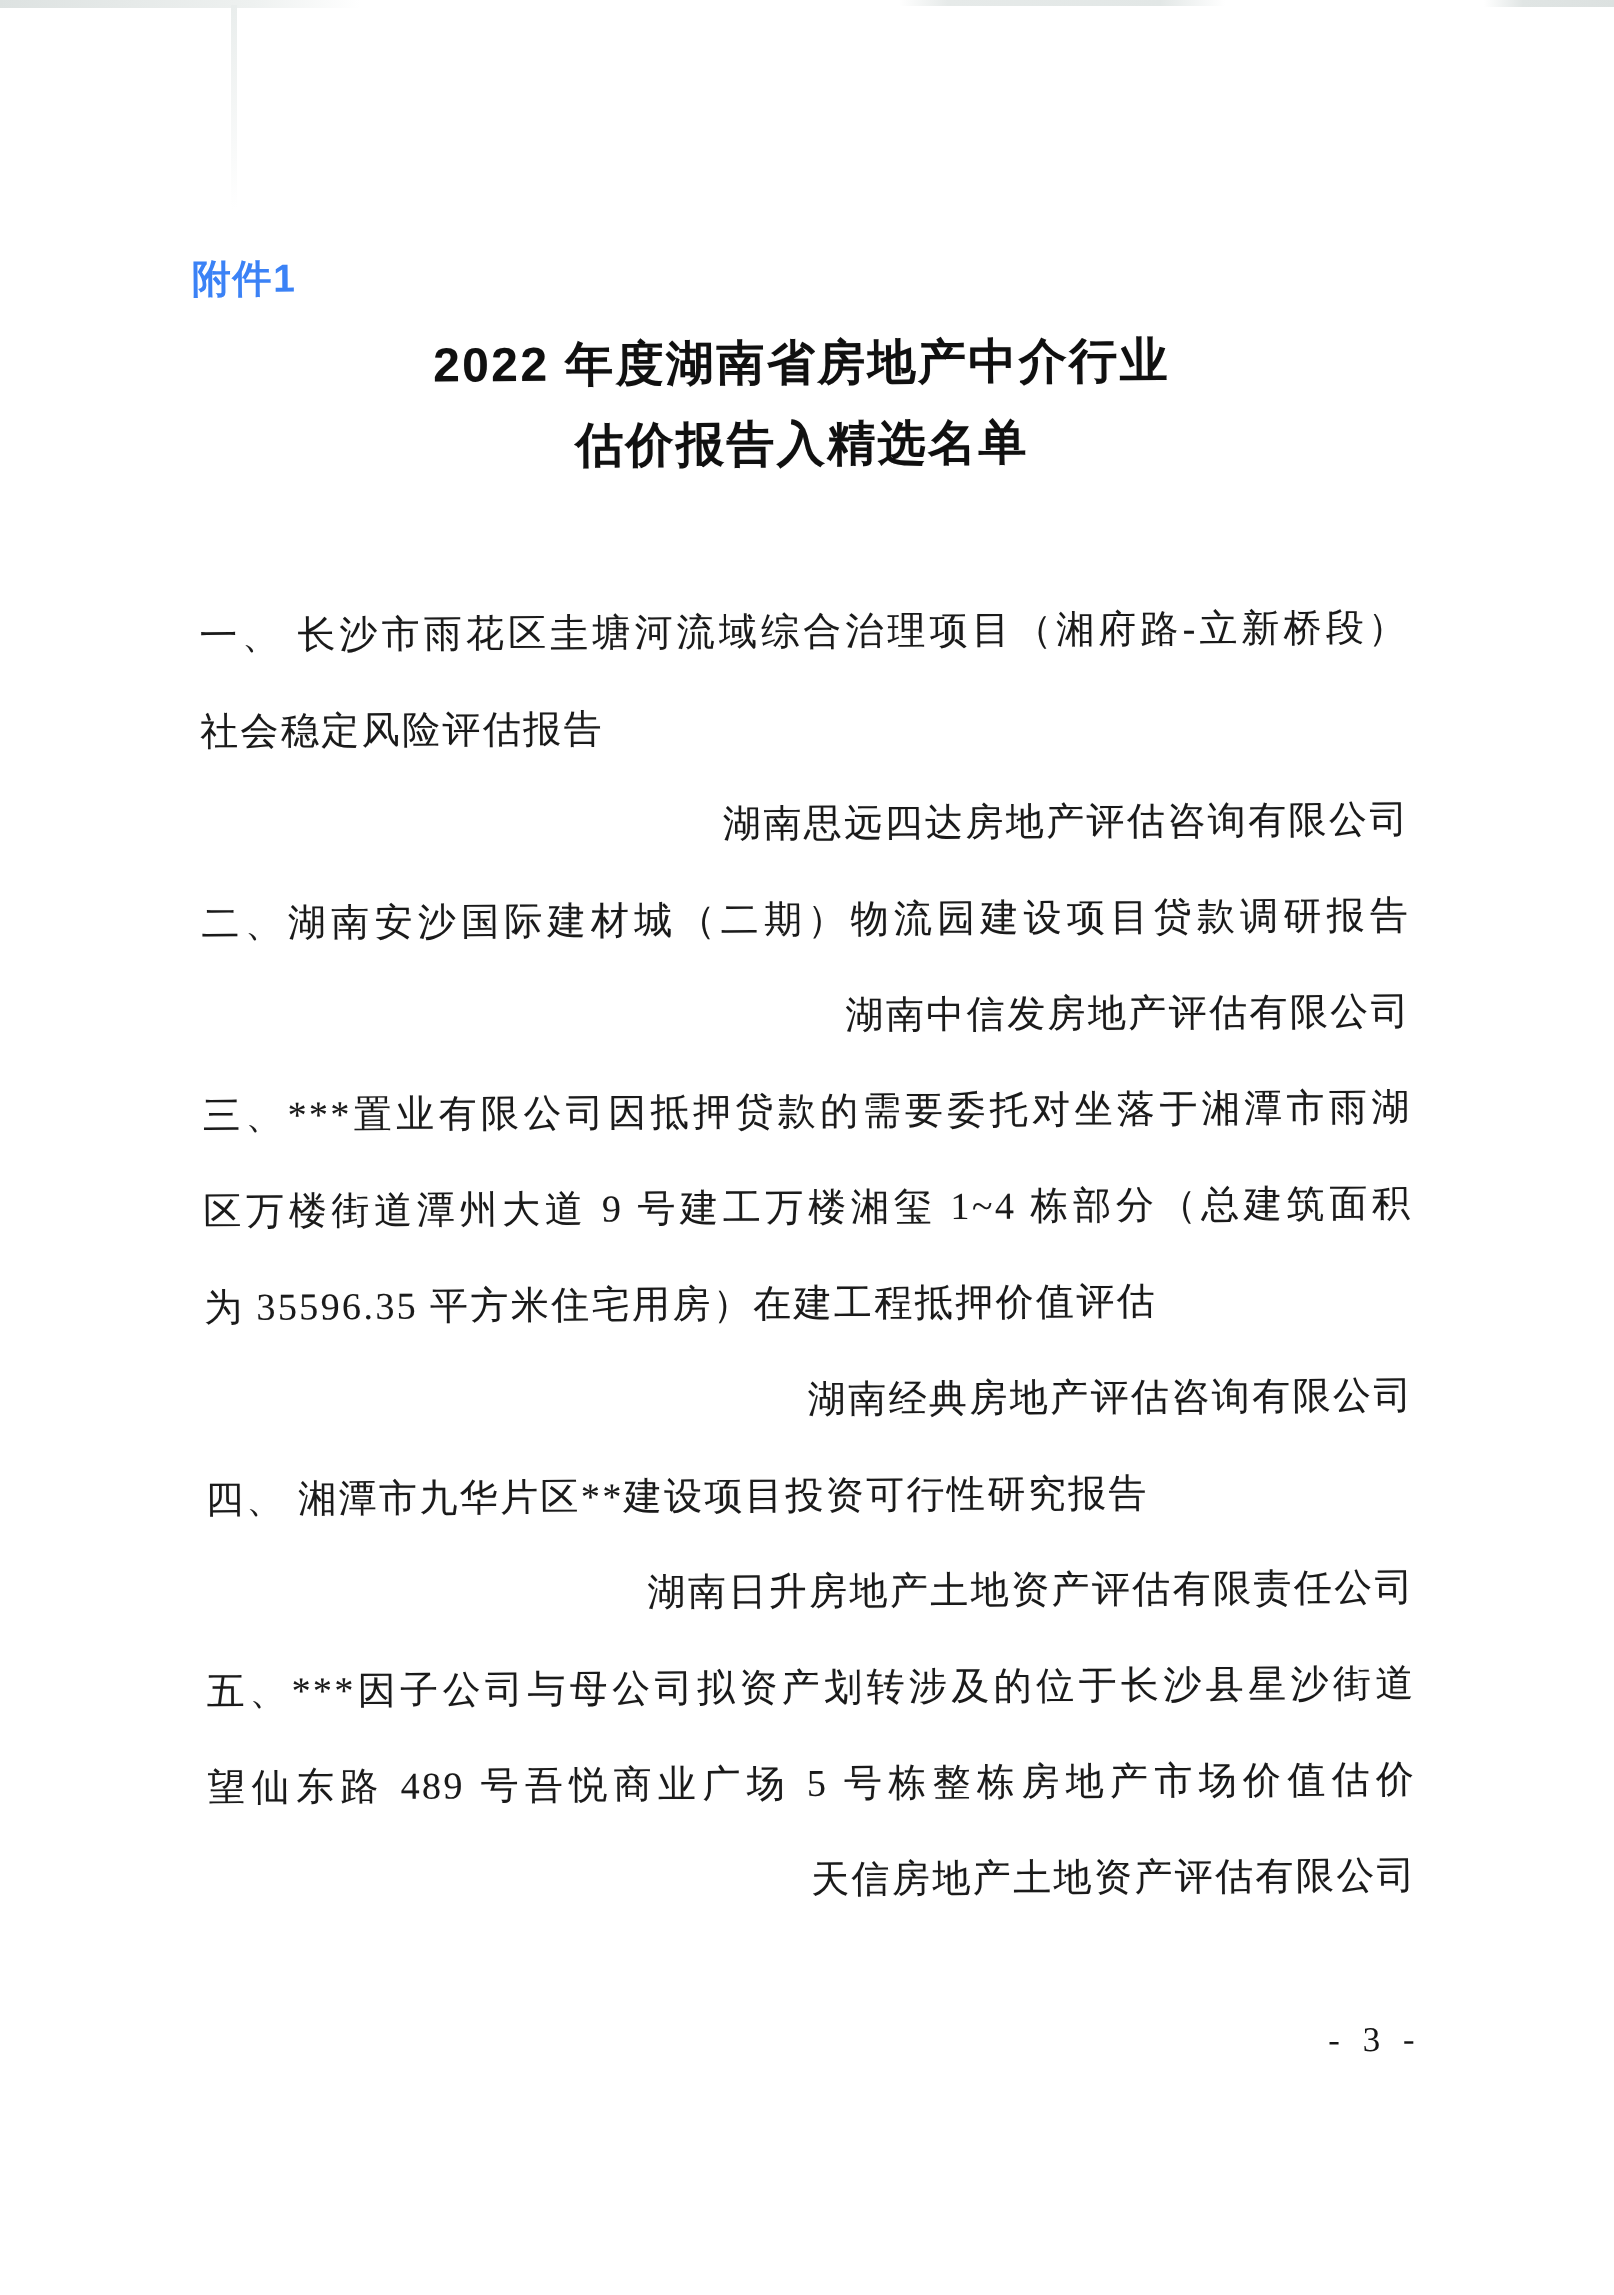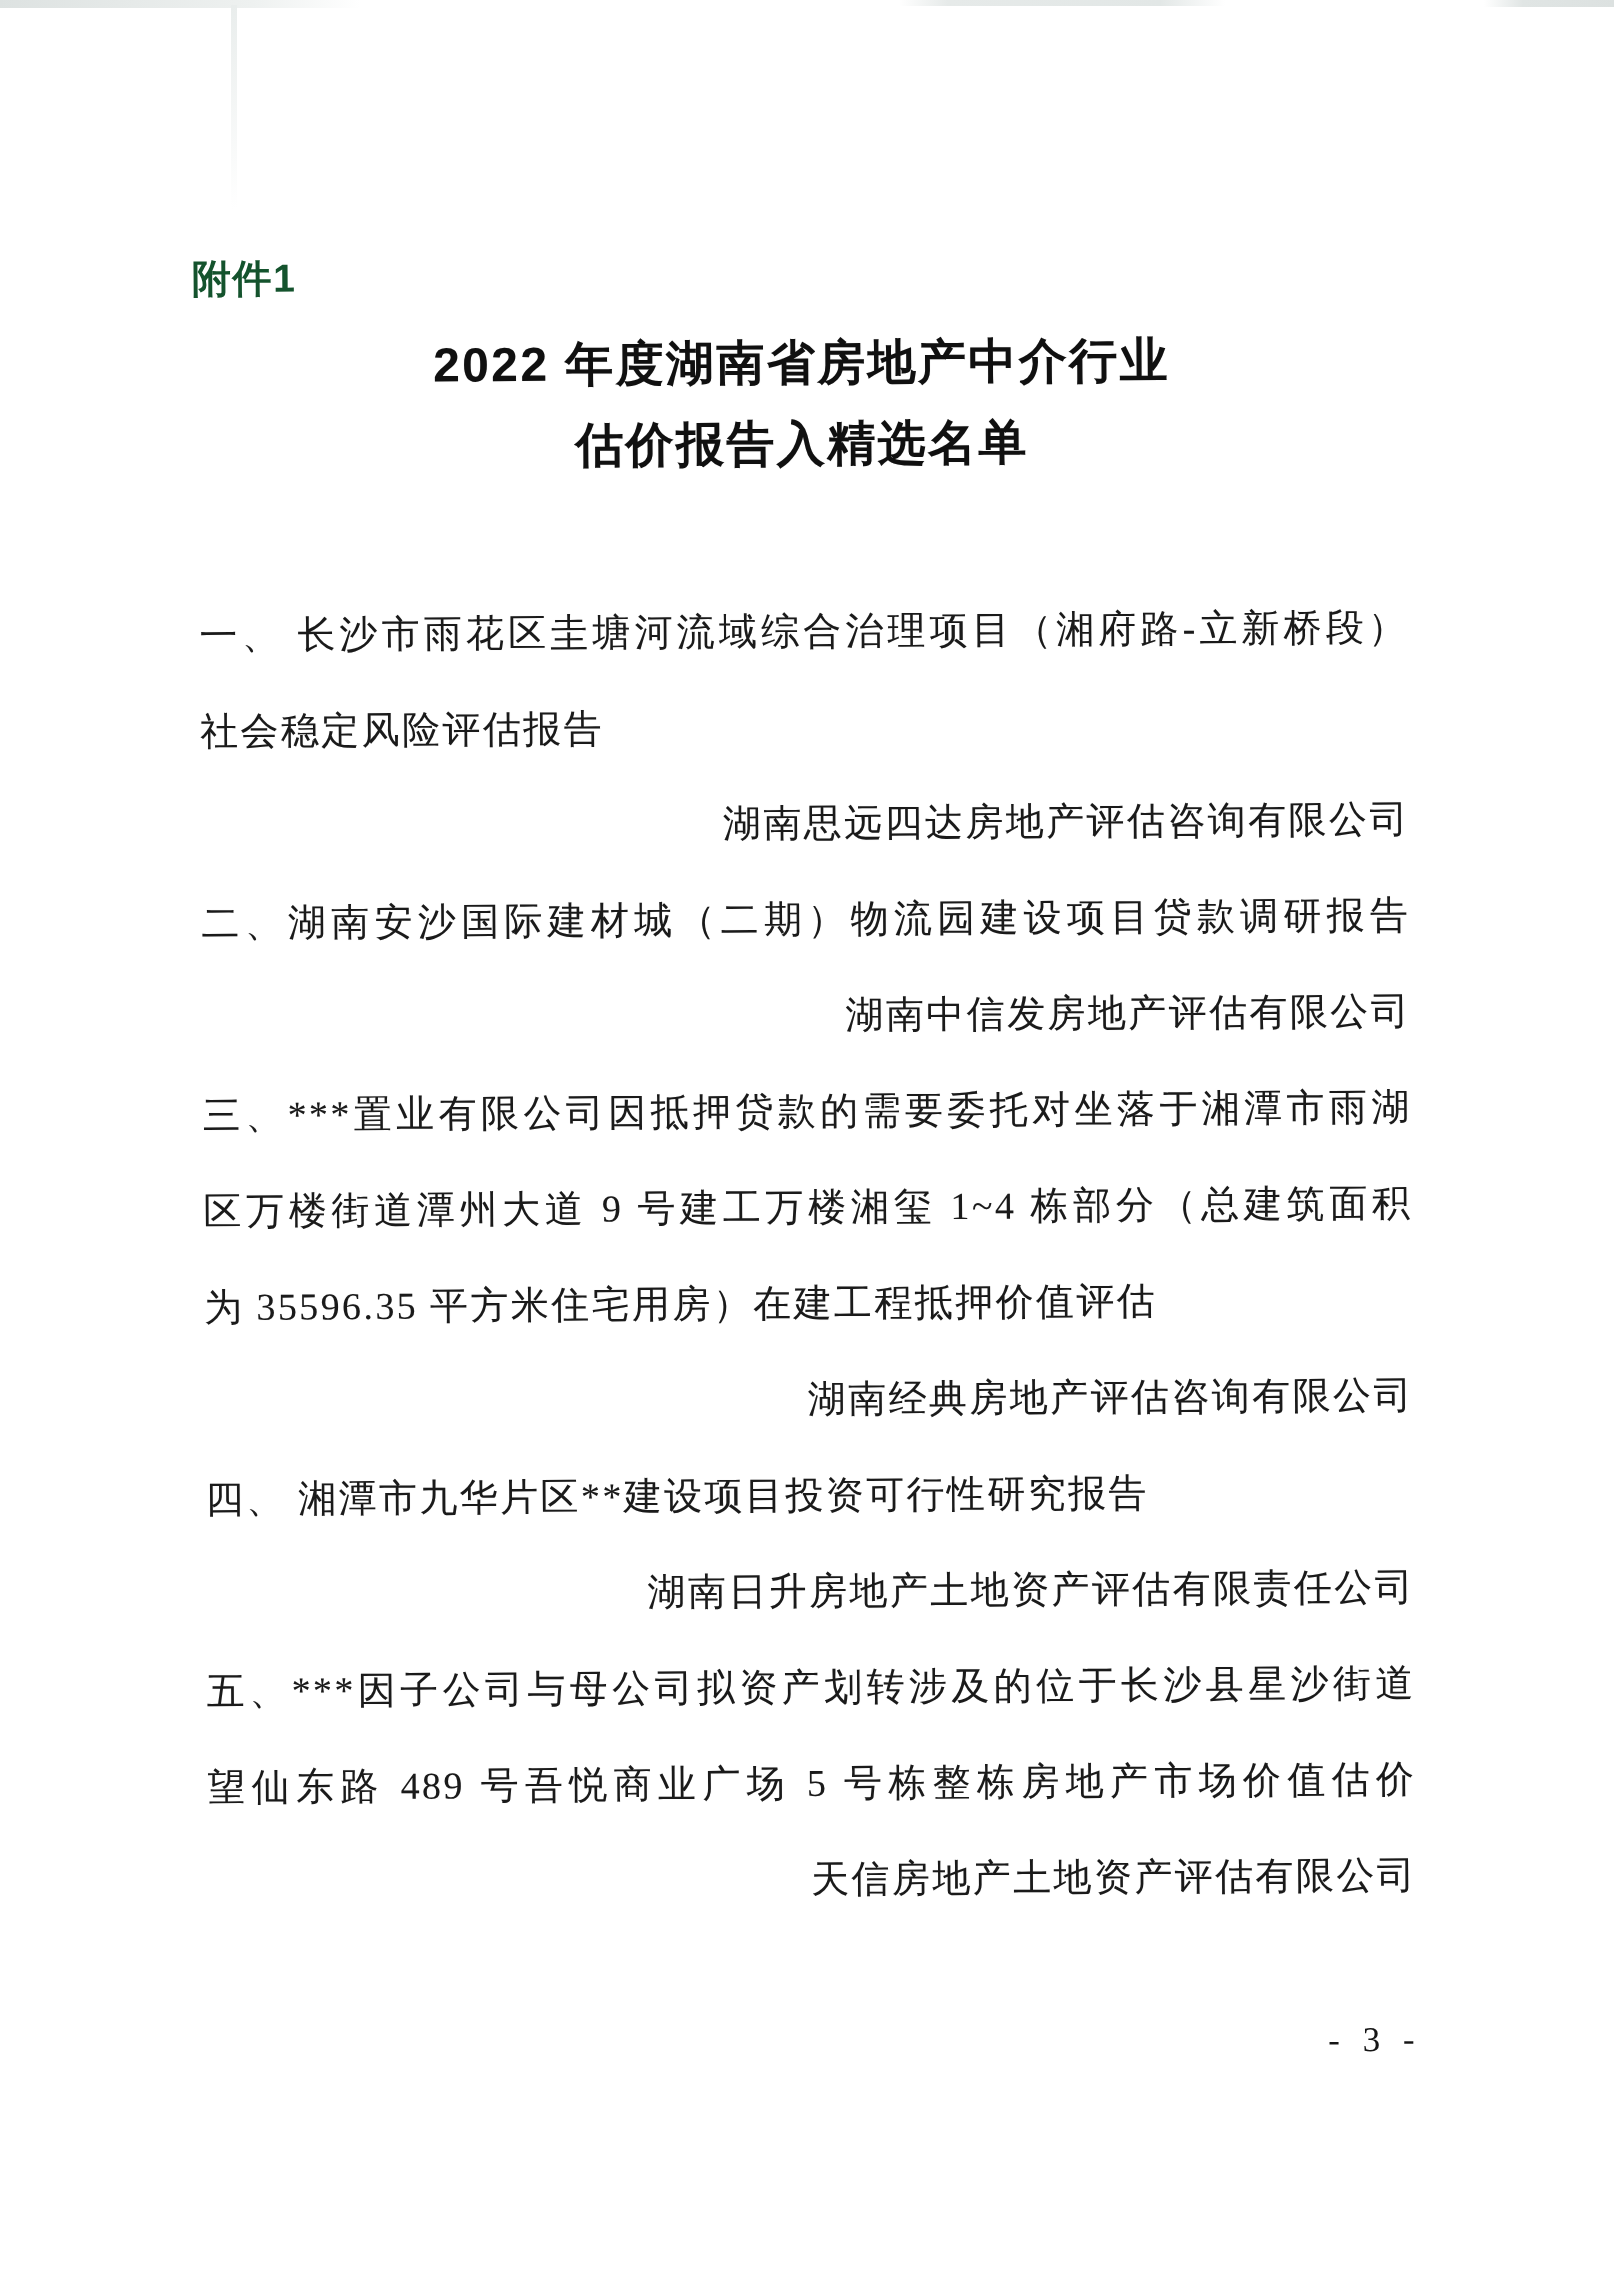--- a/index.html
+++ b/index.html
@@ -45,21 +45,21 @@
     transform-origin: 50% 50%;
   }
   .attachment {
     position: absolute;
     left: 198px;
     top: 248px;
     font-family: "Liberation Sans", "DejaVu Sans", sans-serif;
     font-weight: 700;
     font-size: 39px;
     letter-spacing: 1.6px;
-    color: #14532d;
+    color: #3b82f6;
   }
   .title {
     position: absolute;
     left: 0;
     right: 0;
     top: 322px;
     text-align: center;
     font-family: "Liberation Sans", "DejaVu Sans", sans-serif;
     font-weight: 700;
     font-size: 48px;

